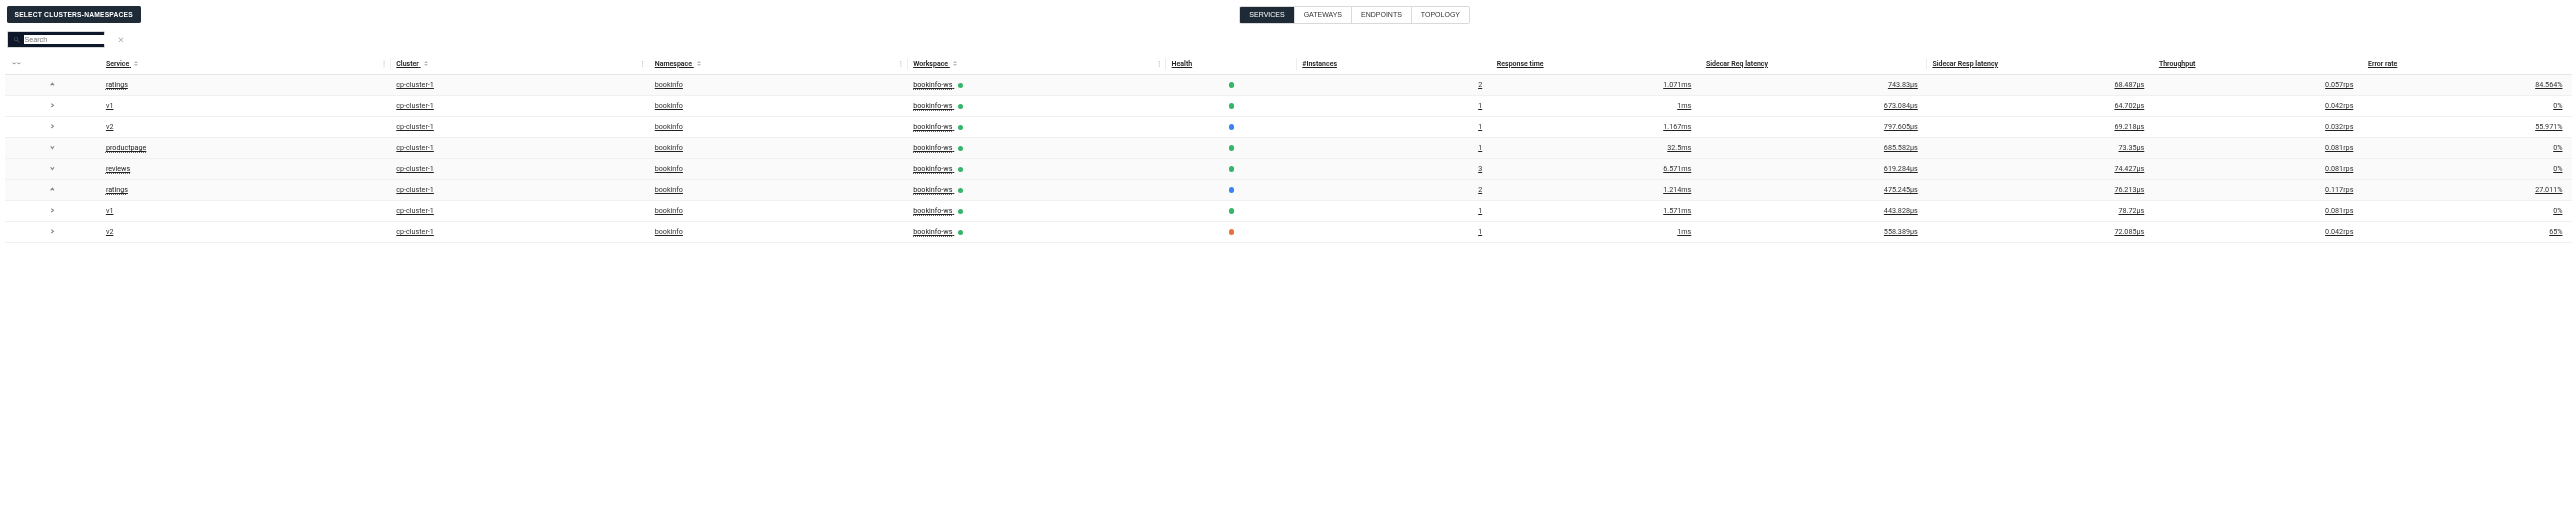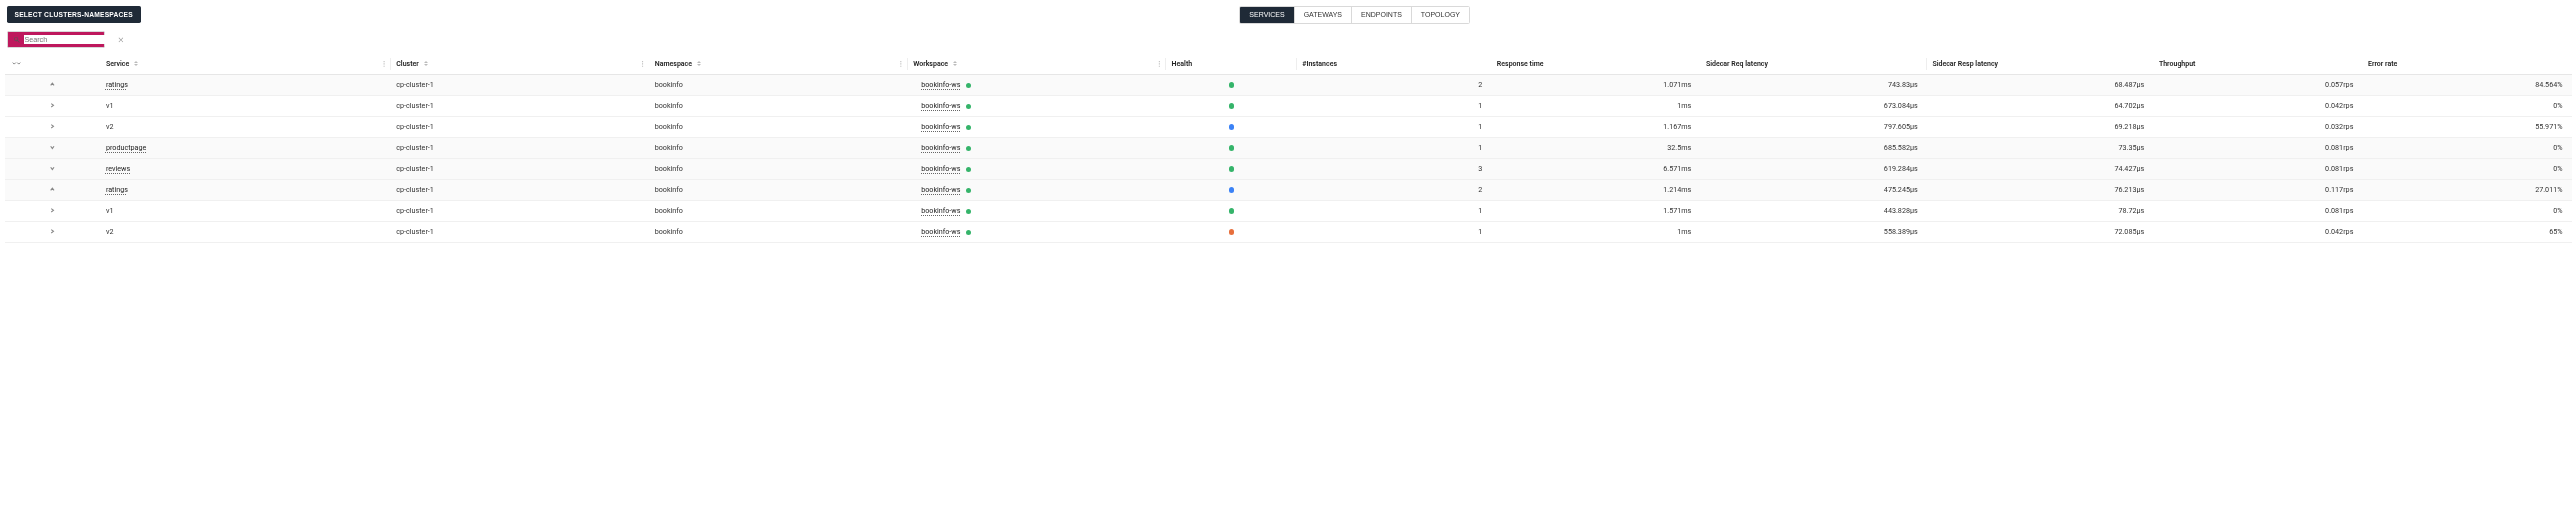--- a/index.html
+++ b/index.html
@@ -53,38 +53,39 @@
 
   
   .search-wrap {
     display: inline-flex;
     align-items: flex-end;
     border: 0.6px solid #d9d9d9;
     border-radius: 1.7px;
     padding: 2.8px 5.6px;
     width: 98px;
     margin: 0 2.2px 5.6px 2.2px;
-    background:#be185d;
+    background:#0f172a;
   }
   .search-wrap input {
     border: none;
     outline: none;
     flex: 1;
     font-size: 7.2px;
     color:#555;
   }
   .search-icon, .clear-icon { width:7.8px; height:7.8px; fill:#555; flex:0 0 auto; }
   .clear-icon { fill:#999; cursor:pointer; }
   .search-icon { margin-right:3.3px; }
 
   
   table {
     width: 100%;
     border-collapse: collapse;
     table-layout: fixed;
+    text-decoration: underline;
   }
   th, td {
     text-align: left;
     white-space: nowrap;
     overflow: hidden;
     text-overflow: ellipsis;
   }
   thead th {
     font-size: 7px;
     font-weight: 600;
@@ -143,21 +144,20 @@
 
   .svc-link{
     color:#222;
     text-decoration: underline dotted #666;
     text-underline-offset: 1.7px;
   }
   .ws-link{
     color:#222;
     text-decoration: underline dotted #666;
     text-underline-offset: 1.7px;
-    margin-left: 8px;
   }
   .dot{
     display:inline-block;
     width:5.6px;height:5.6px;border-radius:50%;
     vertical-align:middle;
   }
   .dot.green{ background:#35b46a; }
   .dot.blue{ background:#3b82f6; }
   .dot.orange{ background:#e76f3c; }
   .ws-dot{ margin-left:3.3px; width:5px; height:5px;}

